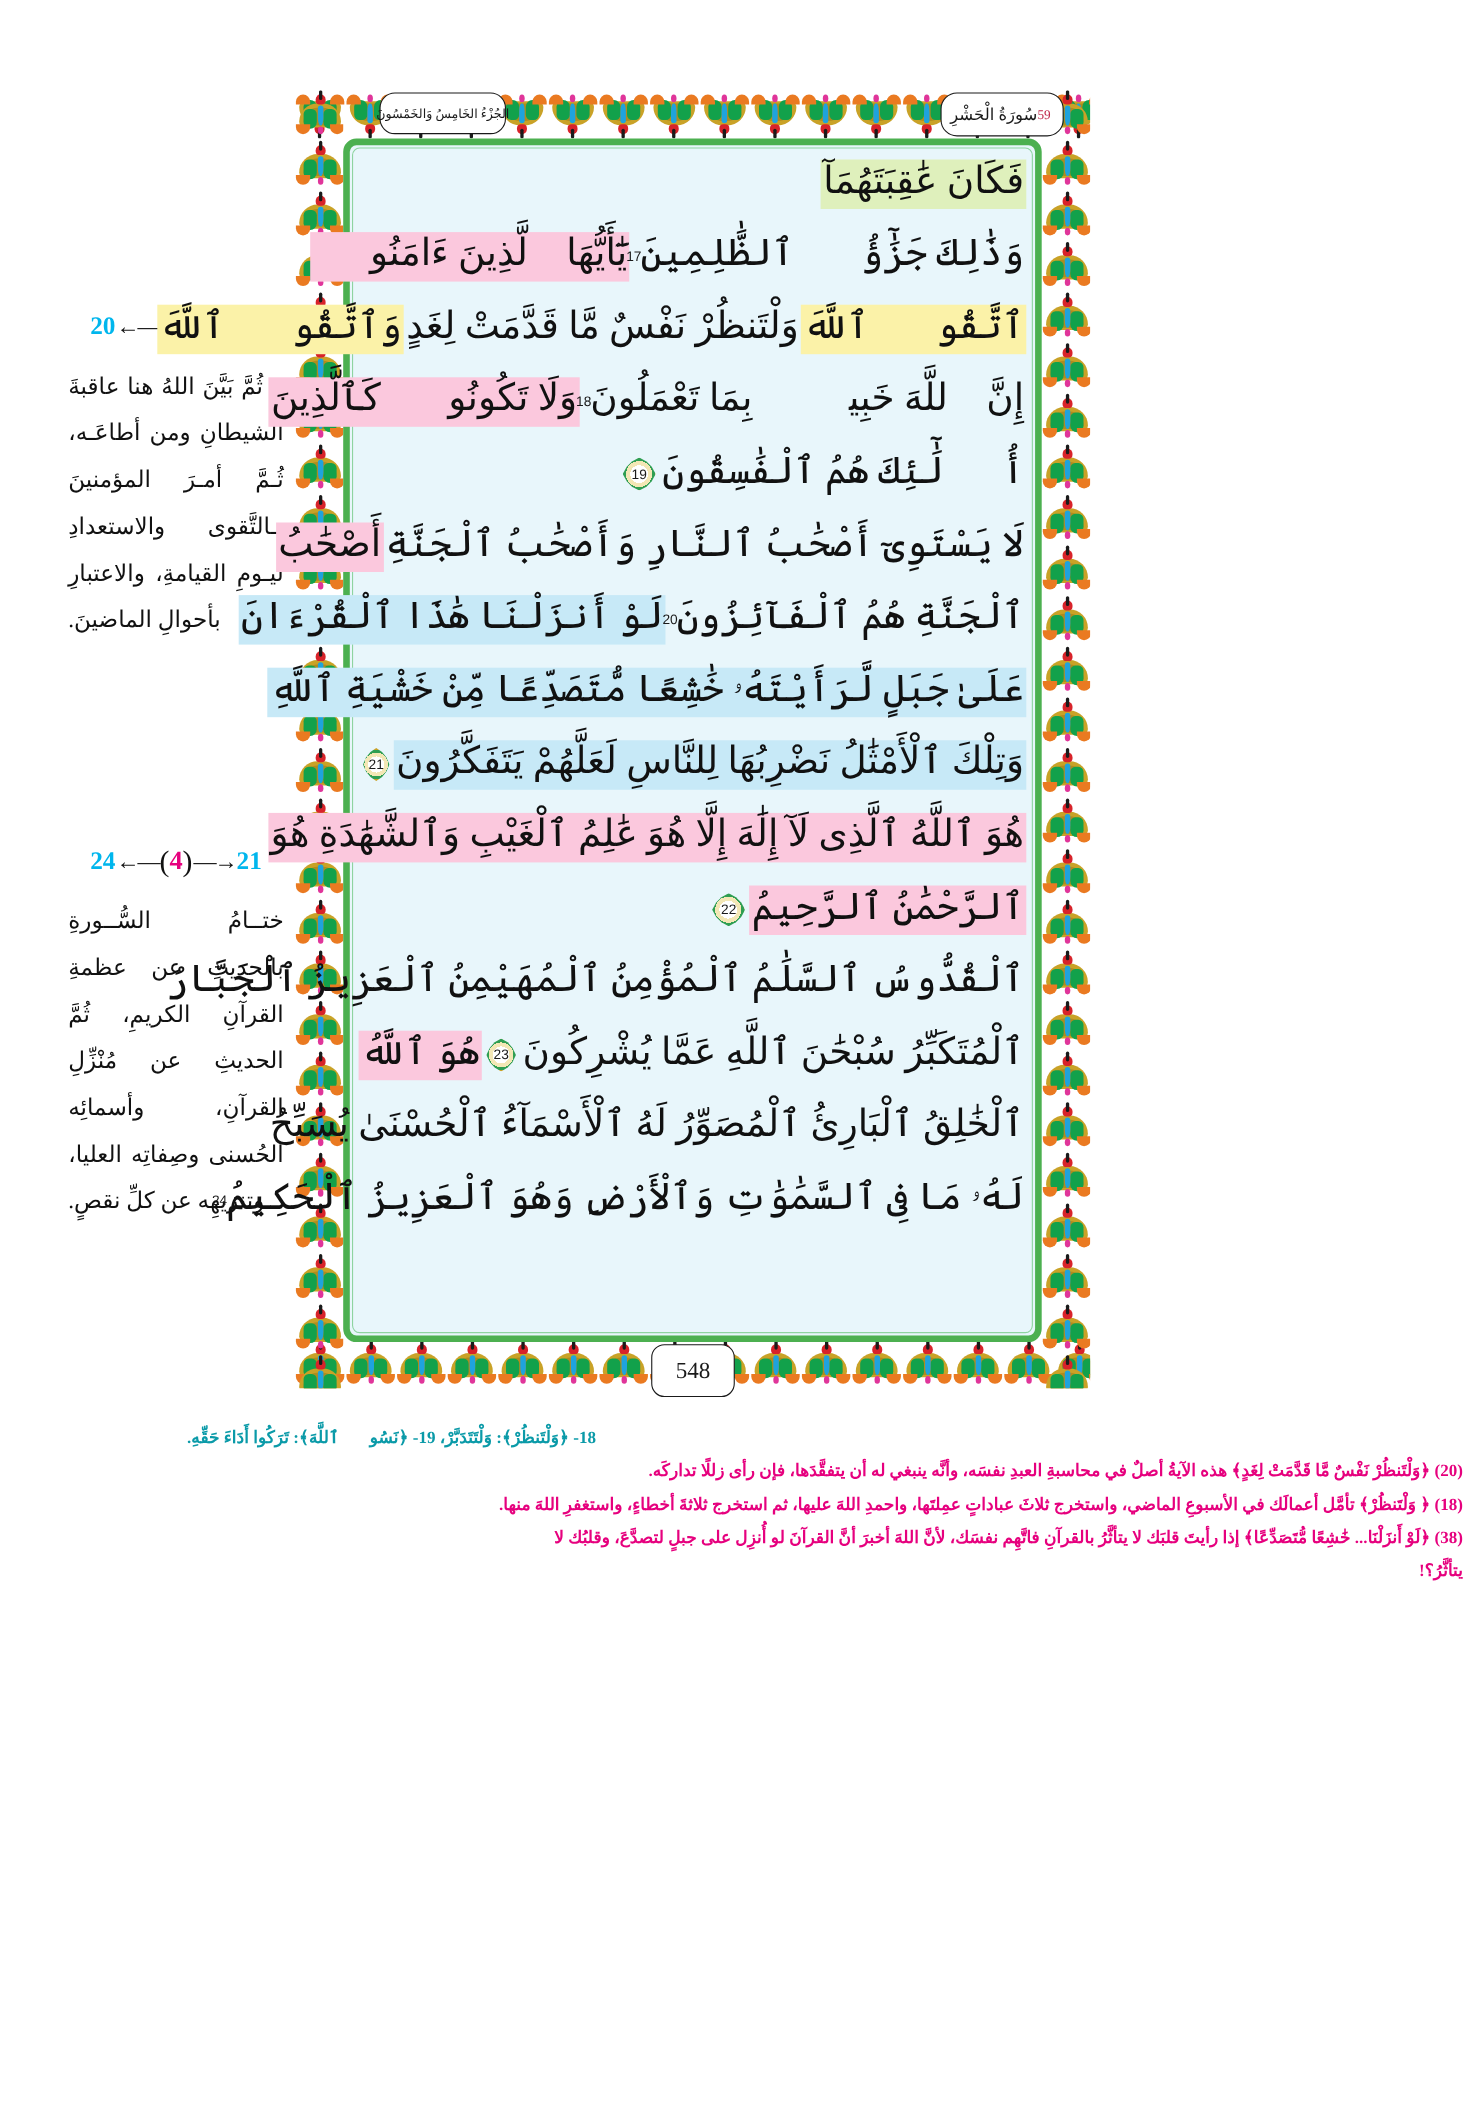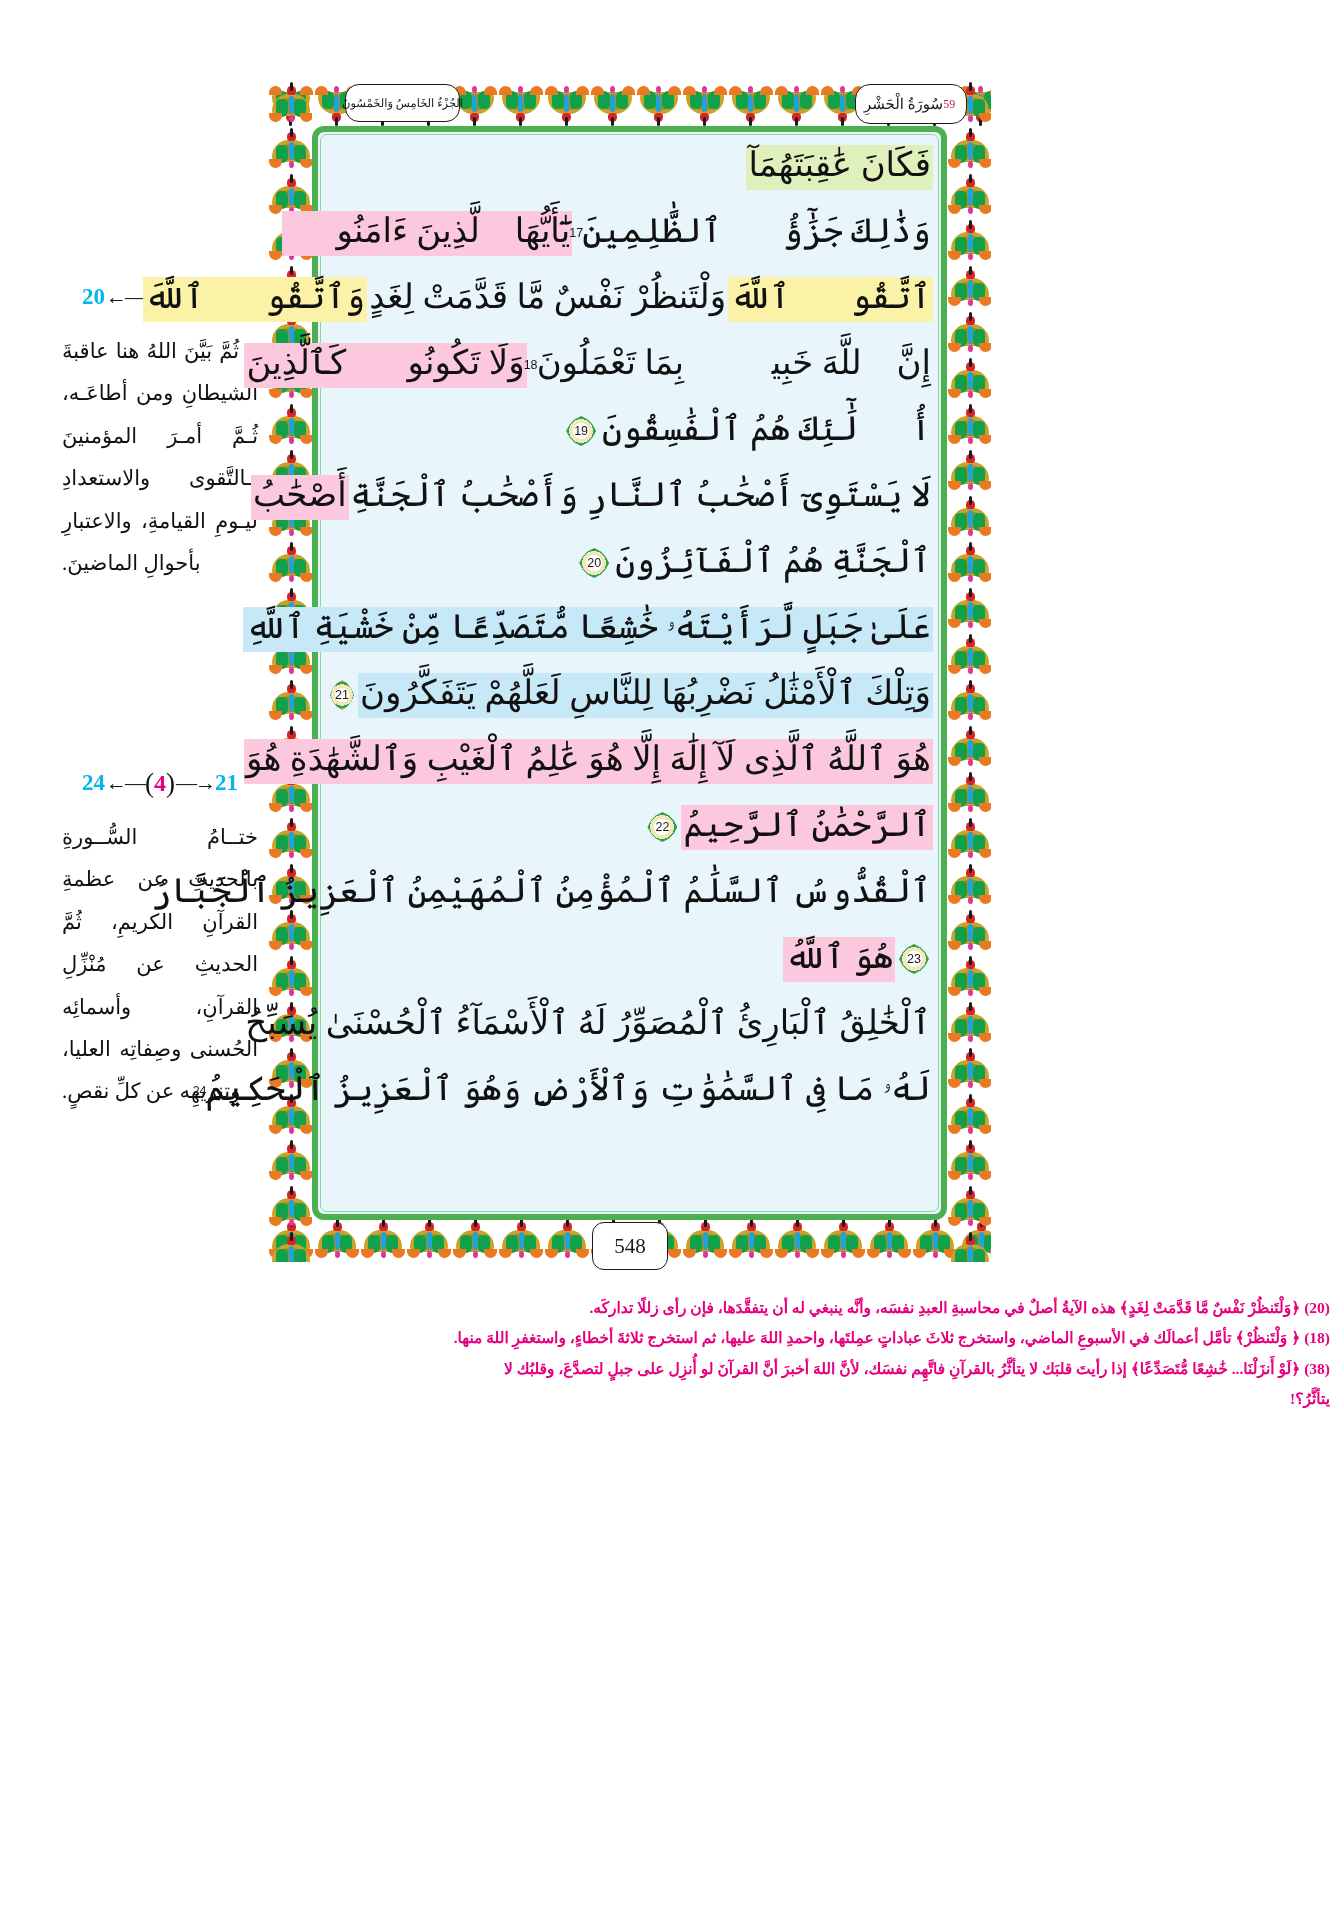--- a/index.html
+++ b/index.html
@@ -1201,20 +1201,21 @@
       <div class="q-line" id="line-6">
         <span class="seg ">لَا يَسْتَوِىٓ أَصْحَٰبُ ٱلنَّارِ وَأَصْحَٰبُ ٱلْجَنَّةِ</span>
         <span class="seg hl-pink">أَصْحَٰبُ</span>
       </div>
       <div class="q-line" id="line-7">
         <span class="seg ">ٱلْجَنَّةِ هُمُ ٱلْفَآئِزُونَ</span>
         <span class="ayah">
                 <span class="ring"></span>
                 <span class="num">20</span>
               </span>
+        <span class="seg hl-blue">لَوْ أَنزَلْنَا هَٰذَا ٱلْقُرْءَانَ</span>
       </div>
       <div class="q-line" id="line-8">
         <span class="seg hl-blue">عَلَىٰ جَبَلٍ لَّرَأَيْتَهُۥ خَٰشِعًا مُّتَصَدِّعًا مِّنْ خَشْيَةِ ٱللَّهِ</span>
       </div>
       <div class="q-line" id="line-9">
         <span class="seg hl-blue">وَتِلْكَ ٱلْأَمْثَٰلُ نَضْرِبُهَا لِلنَّاسِ لَعَلَّهُمْ يَتَفَكَّرُونَ</span>
         <span class="ayah">
                 <span class="ring"></span>
                 <span class="num">21</span>
               </span>
@@ -1226,20 +1227,21 @@
         <span class="seg hl-pink">ٱلرَّحْمَٰنُ ٱلرَّحِيمُ</span>
         <span class="ayah">
                 <span class="ring"></span>
                 <span class="num">22</span>
               </span>
       </div>
       <div class="q-line" id="line-12">
         <span class="seg ">ٱلْقُدُّوسُ ٱلسَّلَٰمُ ٱلْمُؤْمِنُ ٱلْمُهَيْمِنُ ٱلْعَزِيزُ ٱلْجَبَّارُ</span>
       </div>
       <div class="q-line" id="line-13">
+        <span class="seg ">ٱلْمُتَكَبِّرُ سُبْحَٰنَ ٱللَّهِ عَمَّا يُشْرِكُونَ</span>
         <span class="ayah">
                 <span class="ring"></span>
                 <span class="num">23</span>
               </span>
         <span class="seg hl-pink">هُوَ ٱللَّهُ</span>
       </div>
       <div class="q-line" id="line-14">
         <span class="seg ">ٱلْخَٰلِقُ ٱلْبَارِئُ ٱلْمُصَوِّرُ لَهُ ٱلْأَسْمَآءُ ٱلْحُسْنَىٰ يُسَبِّحُ</span>
       </div>
       <div class="q-line" id="line-15">
@@ -1275,19 +1277,20 @@
     <span class="cnt">4</span>
     <span class="paren">)</span>
     <span class="arrow">—→</span>
     <span class="n">21</span>
   </div>
   <div class="margin-block" id="margin-2">
     <div class="margin-text">ختــامُ السُّــورةِ بالحديثِ عن عظمةِ القرآنِ الكريمِ، ثُمَّ الحديثِ عن مُنْزِّلِ القرآنِ، وأسمائِه الحُسنى وصِفاتِه العليا، وتنزيهِه عن كلِّ نقصٍ.</div>
   </div>
 
   <div id="footnotes">
+      <div class="fn fn-teal" style="text-align:left;" id="fn-1">18- ﴿وَلْتَنظُرْ﴾: وَلْتَتَدَبَّرْ، 19- ﴿نَسُوا۟ ٱللَّهَ﴾: تَرَكُوا أَدَاءَ حَقِّهِ.</div>
       <div class="fn fn-pink" style="text-align:right;" id="fn-2">(20) ﴿وَلْتَنظُرْ نَفْسٌ مَّا قَدَّمَتْ لِغَدٍ﴾ هذه الآيةُ أصلٌ في محاسبةِ العبدِ نفسَه، وأنَّه ينبغي له أن يتفقَّدَها، فإن رأى زللًا تداركَه.</div>
       <div class="fn fn-pink" style="text-align:right;" id="fn-3">(18) ﴿ وَلْتَنظُرْ﴾ تأمَّل أعمالَك في الأسبوعِ الماضي، واستخرج ثلاثَ عباداتٍ عمِلتَها، واحمدِ اللهَ عليها، ثم استخرج ثلاثةَ أخطاءٍ، واستغفرِ اللهَ منها.</div>
       <div class="fn fn-pink" style="text-align:right;" id="fn-4">(38) ﴿لَوْ أَنزَلْنَا... خَٰشِعًا مُّتَصَدِّعًا﴾ إذا رأيتَ قلبَك لا يتأثَّرُ بالقرآنِ فاتَّهِم نفسَك، لأنَّ اللهَ أخبرَ أنَّ القرآنَ لو أُنزِل على جبلٍ لتصدَّعَ، وقلبُك لا</div>
       <div class="fn fn-pink" style="text-align:right;" id="fn-5">يتأثَّرُ؟!</div>
     </div>
 
 </div>
 
 </body></html>

